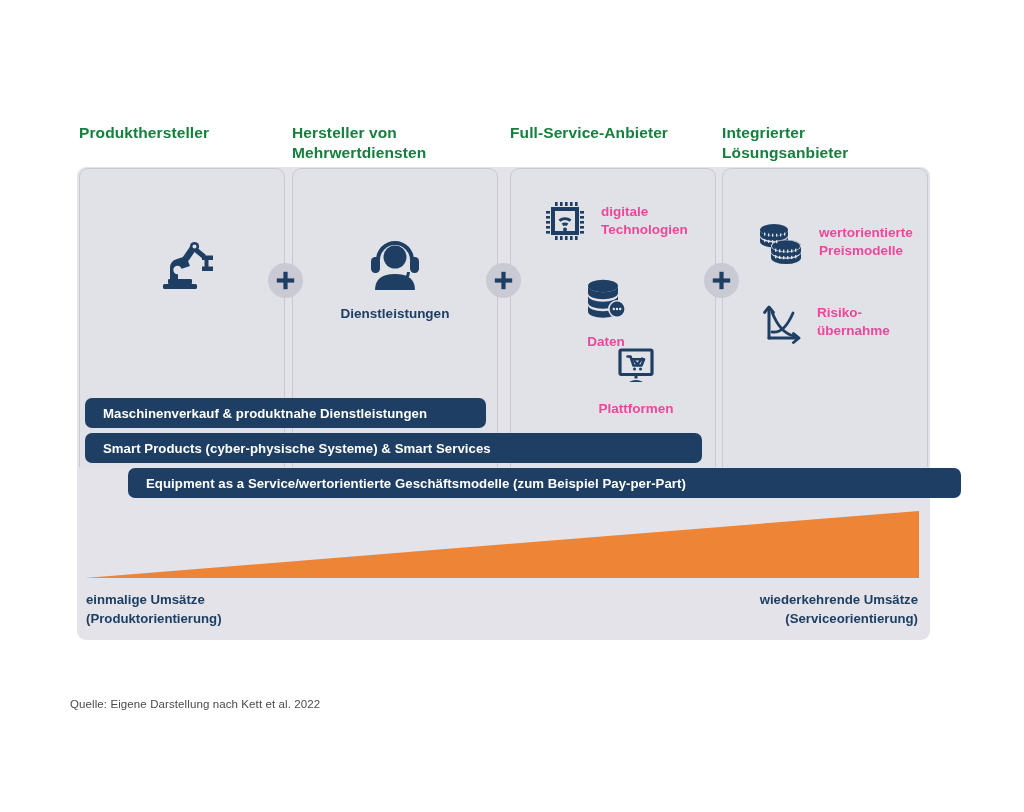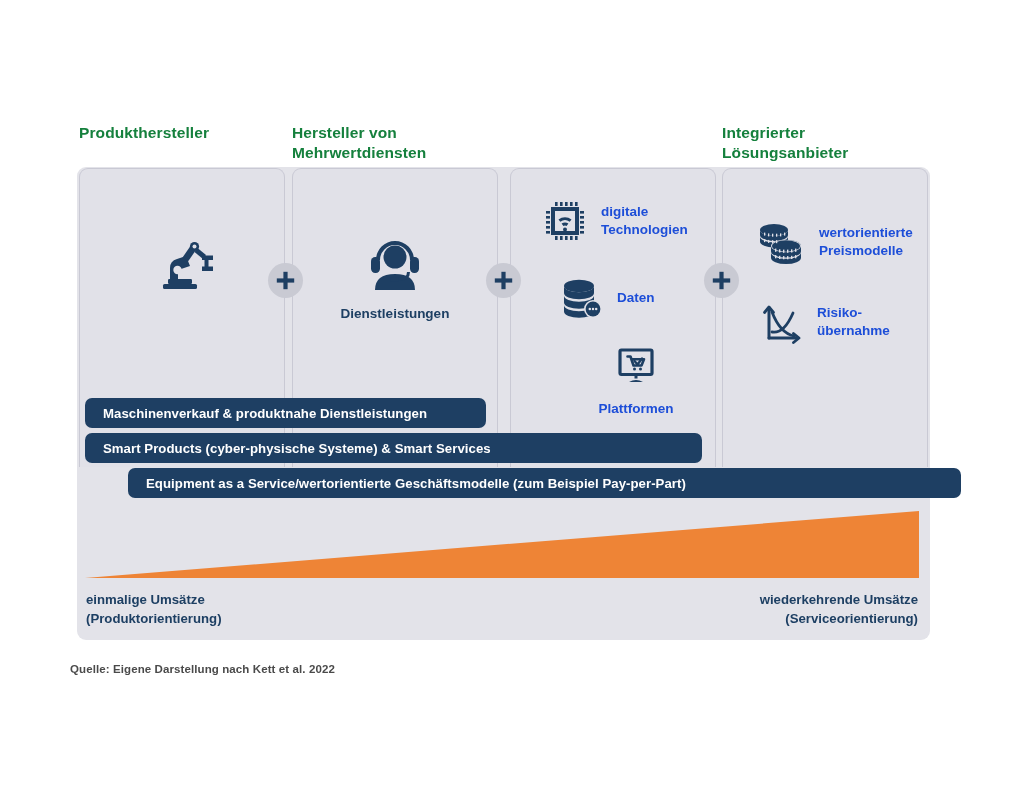--- a/index.html
+++ b/index.html
@@ -50,21 +50,21 @@
     display:flex;align-items:center;justify-content:center;
     z-index:6;
   }
   .plus-badge svg{display:block;}
 
   
   .icon-block{position:absolute;z-index:4;}
   .icon-stack{position:absolute;display:flex;align-items:center;gap:13px;z-index:4;}
   .icon-art{flex:0 0 auto;display:block;}
   .icon-caption{
-    color:#1d4ed8;font-size:13.5px;font-weight:600;line-height:1.3;
+    color:#ec4899;font-size:13.5px;font-weight:600;line-height:1.3;
   }
   .icon-center-cap{
     position:absolute;width:100%;text-align:center;
     color:#1d3f63;font-size:13.5px;font-weight:600;line-height:1.35;
   }
 
   
   .bar{
     position:absolute;
     background:#1e3f63;
@@ -90,35 +90,36 @@
     font-size:13.2px;
     font-weight:600;
     line-height:1.45;
     z-index:6;
   }
   .rev-cap.right{text-align:right;}
 
   
   .source{
     position:absolute;
-    left:70px;top:663px;
+    left:70px;top:698px;
     color:#4a4a4a;
     font-size:11.5px;
-    font-weight:700;
+    font-weight:400;
     letter-spacing:.1px;
   }
 </style>
 </head>
 <body>
 
 <div class="stage">
 
   <div class="col-head" style="left:79px;top:123px;width:205px;">Produkthersteller</div>
   <div class="col-head" style="left:292px;top:123px;width:205px;white-space:pre-line;">Hersteller von
 Mehrwertdiensten</div>
+  <div class="col-head" style="left:510px;top:123px;width:205px;">Full-Service-Anbieter</div>
   <div class="col-head" style="left:722px;top:123px;width:205px;white-space:pre-line;">Integrierter
 Lösungsanbieter</div>
 
   <div class="outer-panel"></div>
 
   <div class="col-panel" style="left:79px;top:168px;width:206px;height:299px;"></div>
   <div class="col-panel" style="left:292px;top:168px;width:206px;height:299px;"></div>
   <div class="col-panel" style="left:510px;top:168px;width:206px;height:299px;"></div>
   <div class="col-panel" style="left:722px;top:168px;width:206px;height:299px;"></div>
 
@@ -195,21 +196,21 @@
       <rect x="38" y="33" width="4" height="2.6"></rect>
 
       <path d="M16.5 21.5 A11 11 0 0 1 29.5 21.5 L27.7 23.8 A8 8 0 0 0 18.3 23.8 Z"></path>
       <path d="M19.6 25.6 A6.6 6.6 0 0 1 26.4 25.6 L24.6 28 A3.6 3.6 0 0 0 21.4 28 Z"></path>
       <circle cx="23" cy="31.4" r="2"></circle>
     </svg>
     <div class="icon-caption" style="white-space:pre-line;">digitale
 Technologien</div>
   </div>
 
-  <div class="icon-stack" style="left:560px;top:276px;width:180px;">
+  <div class="icon-stack" style="left:516px;top:276px;width:180px;flex-direction:column;">
     <svg class="icon-art" width="44" height="44" viewBox="0 0 44 44" fill="#1e3f63">
       <ellipse cx="19" cy="10" rx="15" ry="6.2"></ellipse>
       <path d="M4 10 v7 a15 6.2 0 0 0 30 0 v-7 a15 6.2 0 0 1 -30 0 Z"></path>
       <path d="M4 19.5 v7 a15 6.2 0 0 0 30 0 v-7 a15 6.2 0 0 1 -30 0 Z"></path>
       <path d="M4 29 v6.5 a15 6.2 0 0 0 30 0 v-6.5 a15 6.2 0 0 1 -30 0 Z"></path>
 
       <circle cx="33" cy="33" r="9" fill="#e1e1e8"></circle>
       <circle cx="33" cy="33" r="7.4"></circle>
       <circle cx="29.8" cy="33" r="1.25" fill="#e1e1e8"></circle>
       <circle cx="33" cy="33" r="1.25" fill="#e1e1e8"></circle>

